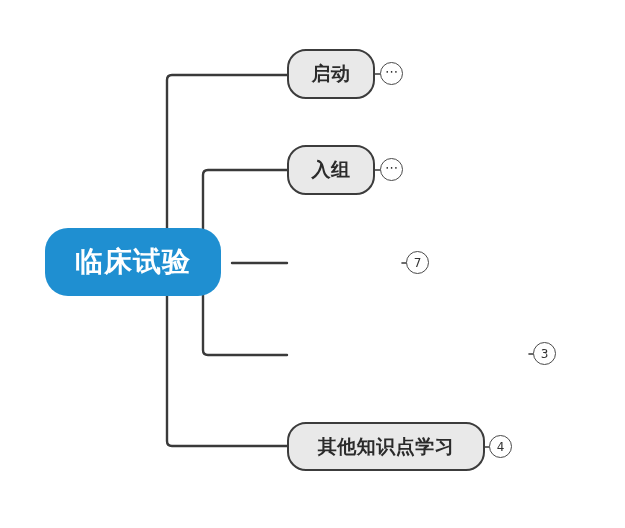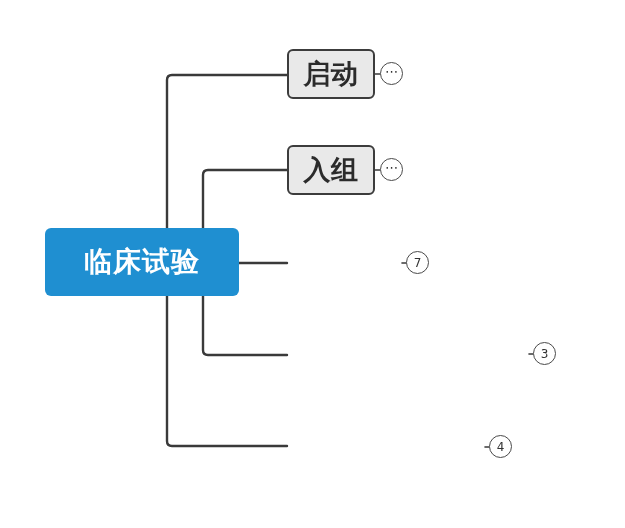--- a/index.html
+++ b/index.html
@@ -30,35 +30,35 @@
     position: absolute;
     box-sizing: border-box;
     display: flex;
     align-items: center;
     justify-content: center;
     white-space: nowrap;
   }
   .node-root {
     left: 45px;
     top: 228px;
-    width: 194px;
+    width: 176px;
     height: 68px;
     background: #1f8fd1;
-    border-radius: 6px;
+    border-radius: 23px;
     color: #ffffff;
     font-size: 28px;
     font-weight: bold;
     letter-spacing: 1px;
   }
   .node-branch {
     background: #e9e9e9;
     border: 2.5px solid #3c3c3c;
-    border-radius: 6px;
+    border-radius: 19px;
     color: #2b2b2b;
-    font-size: 27px;
+    font-size: 19px;
     font-weight: bold;
     letter-spacing: 0.5px;
   }
   .n-qidong   { left: 287px; top: 49px;  width: 88px;  height: 50px; }
   .n-ruzu     { left: 287px; top: 145px; width: 88px;  height: 50px; }
   .n-guanzhongxin { left: 287px; top: 238px; width: 115px; height: 50px; }
   .n-caiwu    { left: 287px; top: 330px; width: 242px; height: 49px; }
   .n-qita     { left: 287px; top: 422px; width: 198px; height: 49px; }
 
   .badge {
@@ -131,17 +131,20 @@
   </div>
 
   <div class="badge b-guanzhongxin">
     <span>7</span>
   </div>
 
   <div class="badge b-caiwu">
     <span>3</span>
   </div>
 
+  <div class="node node-branch n-qita">
+    <span>其他知识点学习</span>
+  </div>
   <div class="badge b-qita">
     <span>4</span>
   </div>
 
 </div>
 
 </body></html>

